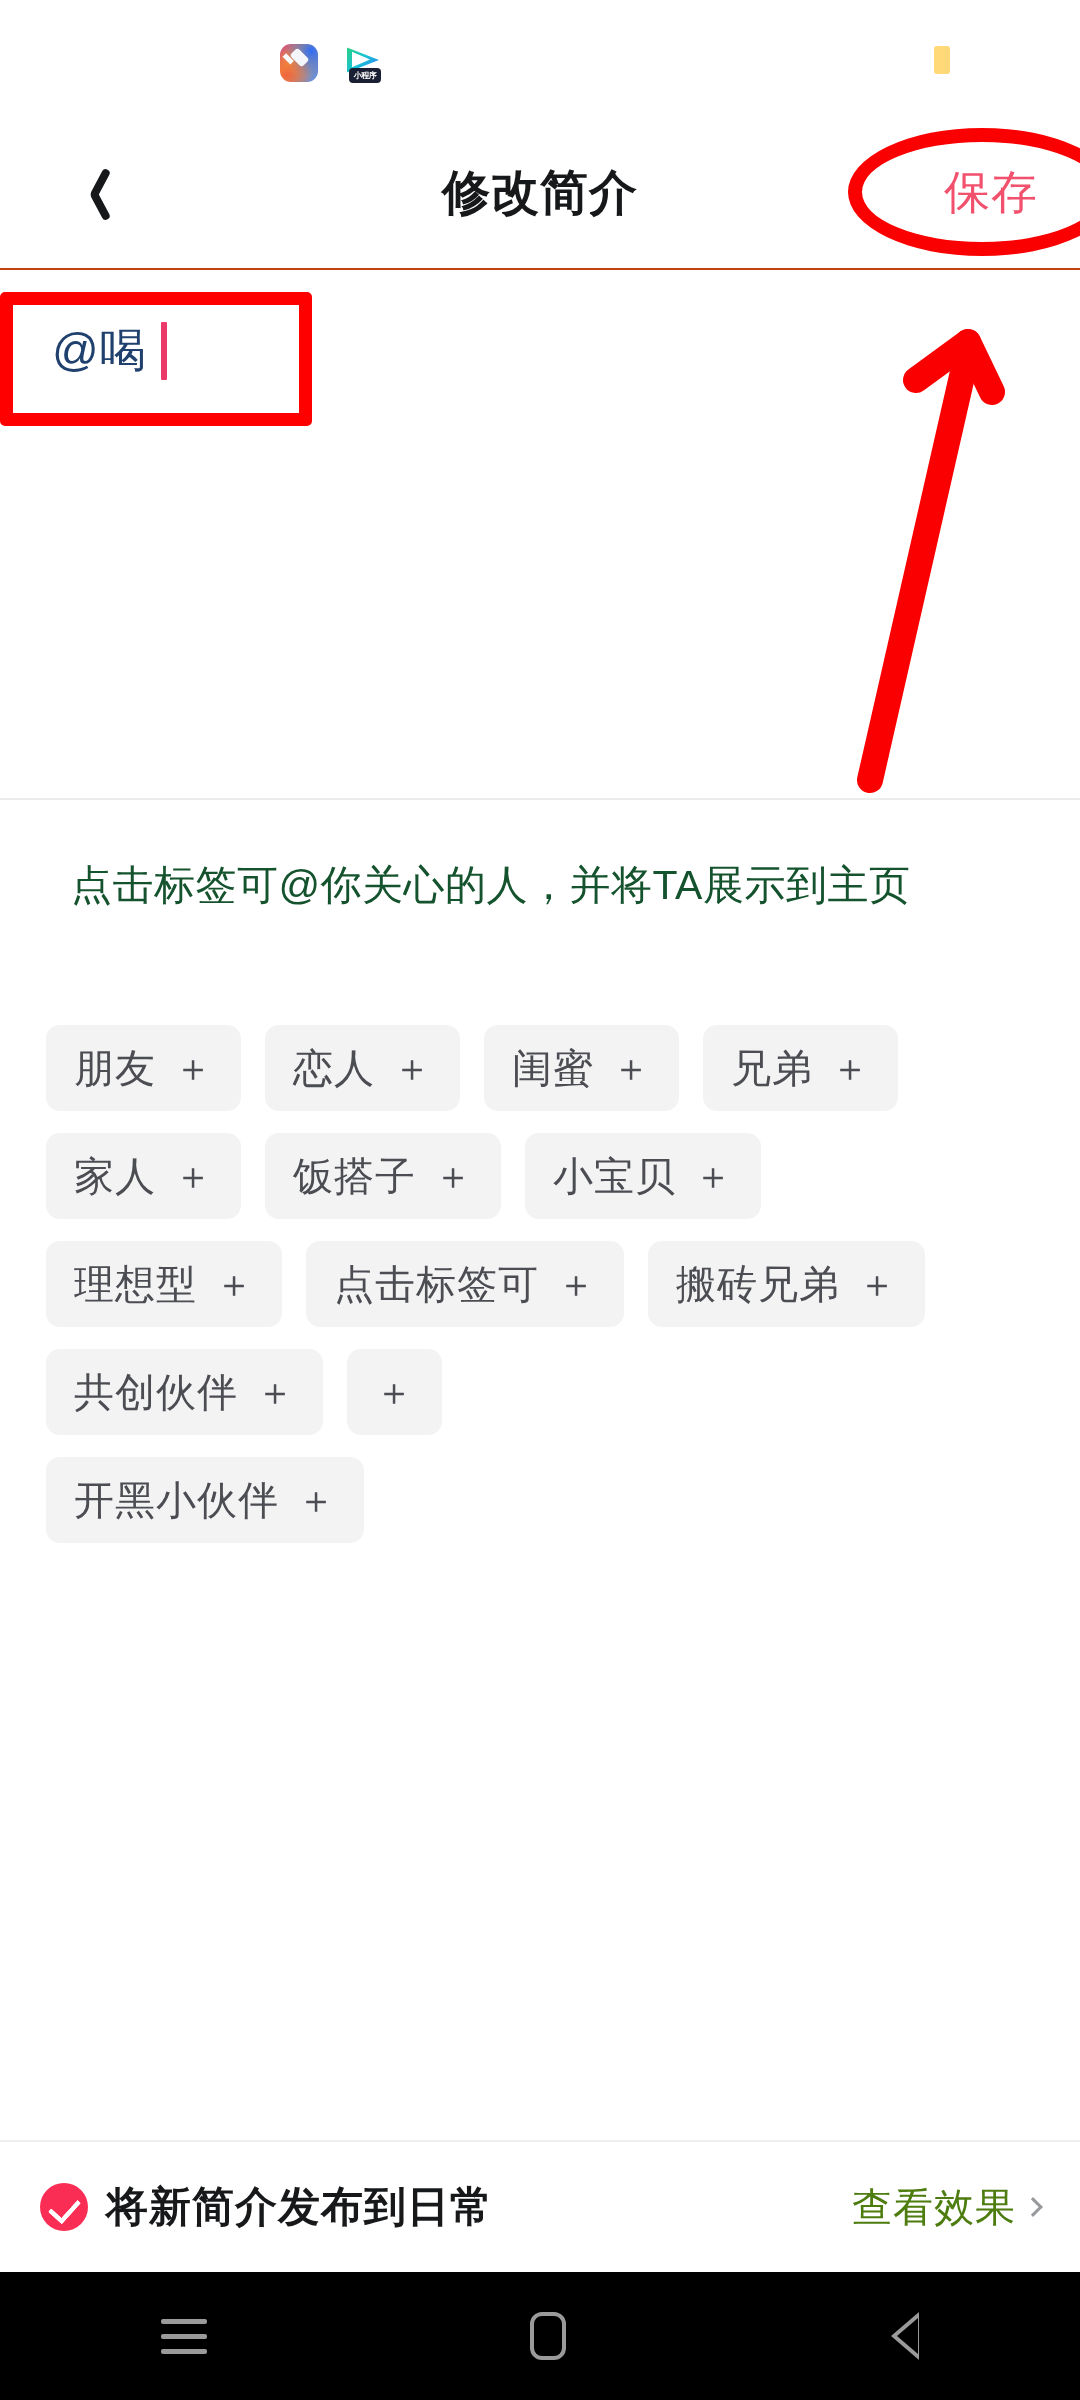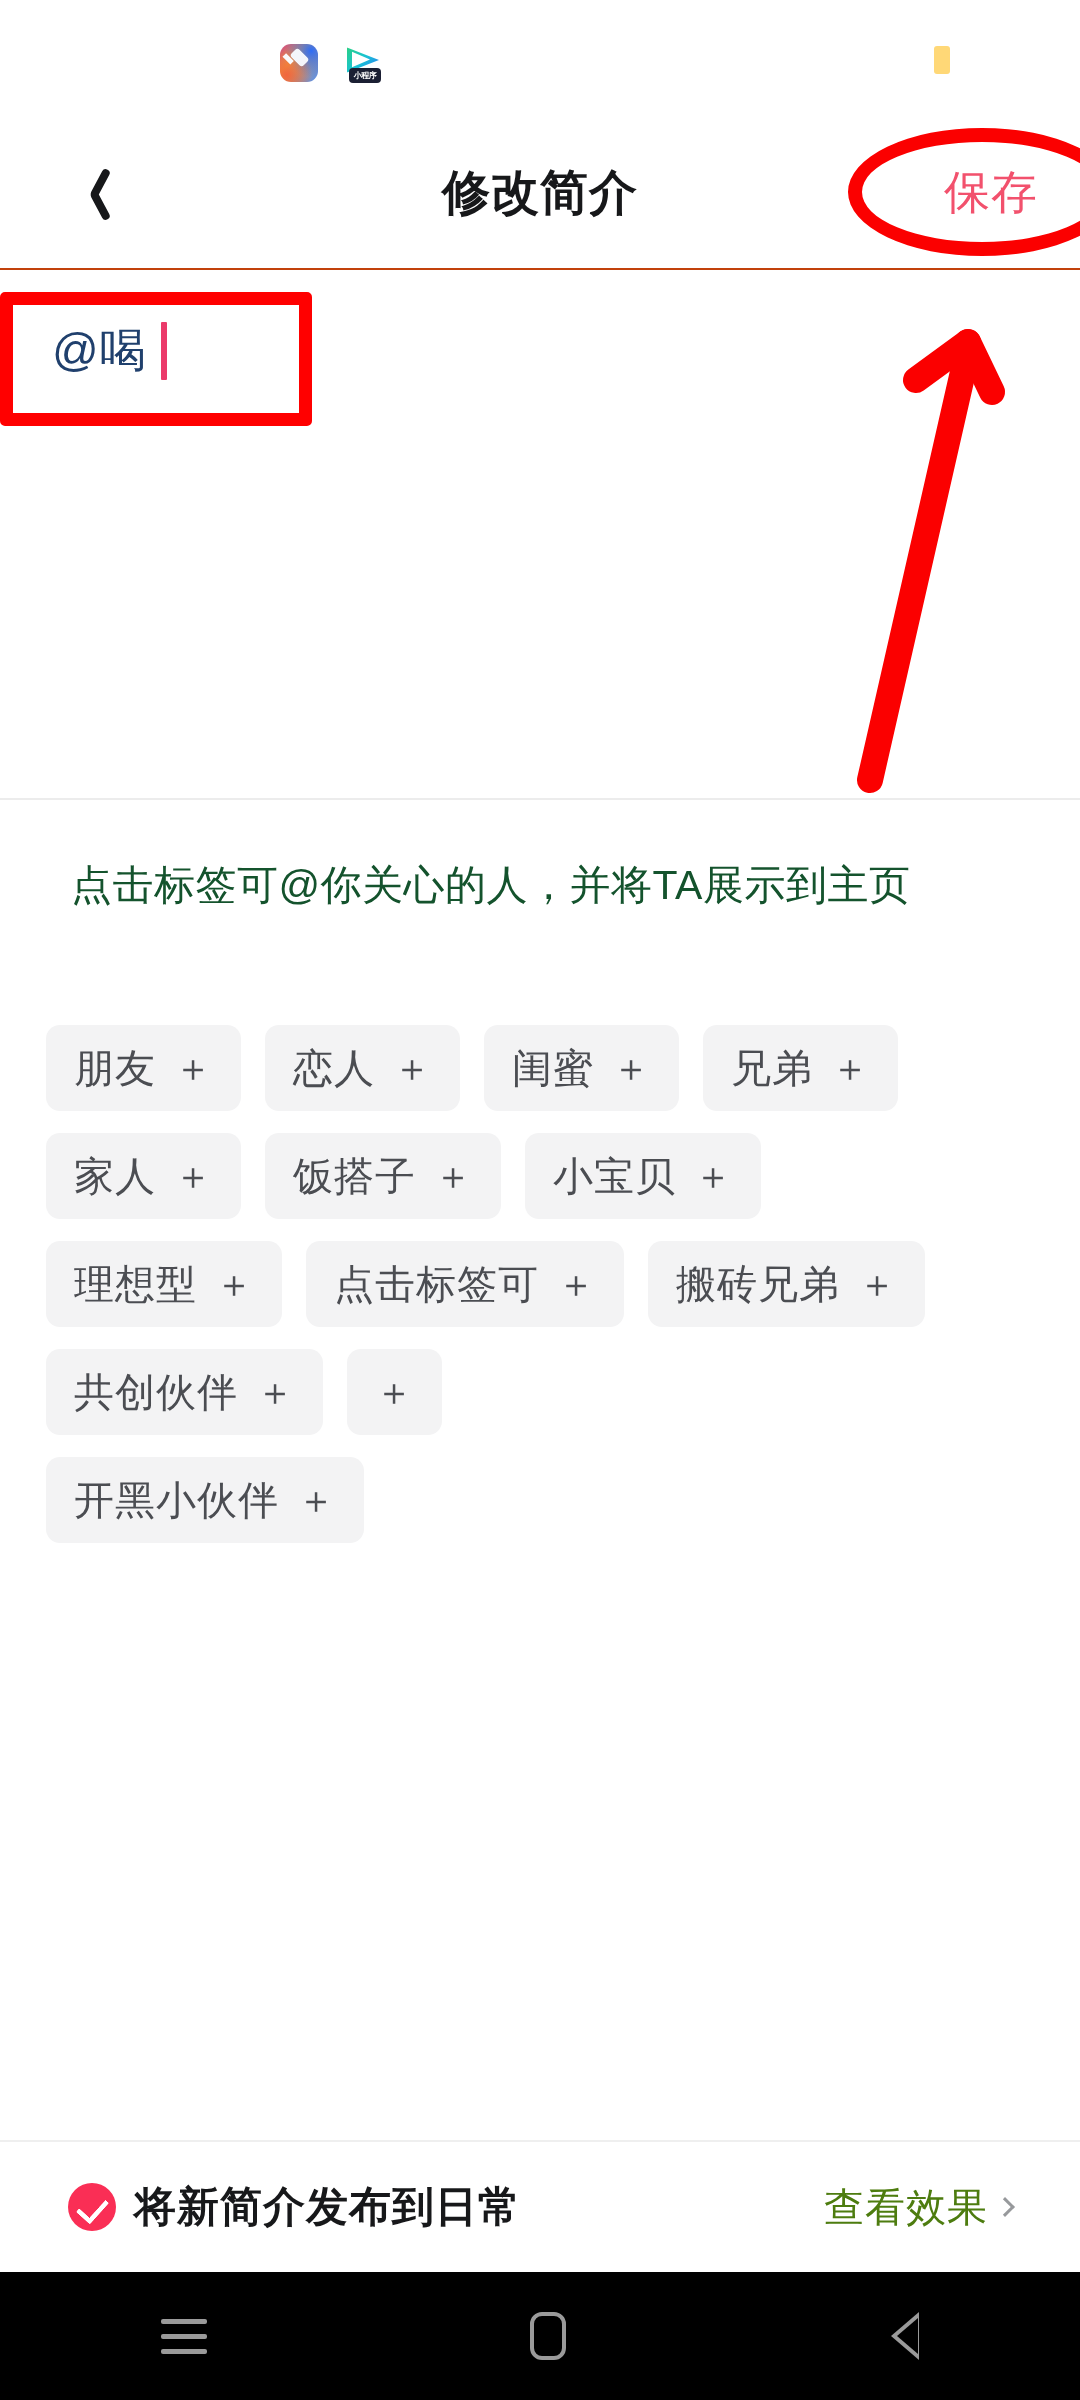--- a/index.html
+++ b/index.html
@@ -150,21 +150,21 @@
     white-space: nowrap;
   }
   .tag .plus { font-size: 38px; color: #4b4d52; font-weight: 300; }
 
   
   .bottom-bar {
     position: absolute; left: 0; bottom: 128px;
     width: 1080px; height: 132px;
     border-top: 2px solid #efefef;
     display: flex; align-items: center;
-    padding: 0 68px;
+    padding: 0 40px;
   }
   .publish-toggle {
     display: flex; align-items: center; gap: 18px;
   }
   .check-circle {
     width: 48px; height: 48px; border-radius: 50%;
     background: #fa2e55; position: relative; flex: none;
   }
   .check-circle::after {
     content: ""; position: absolute;

